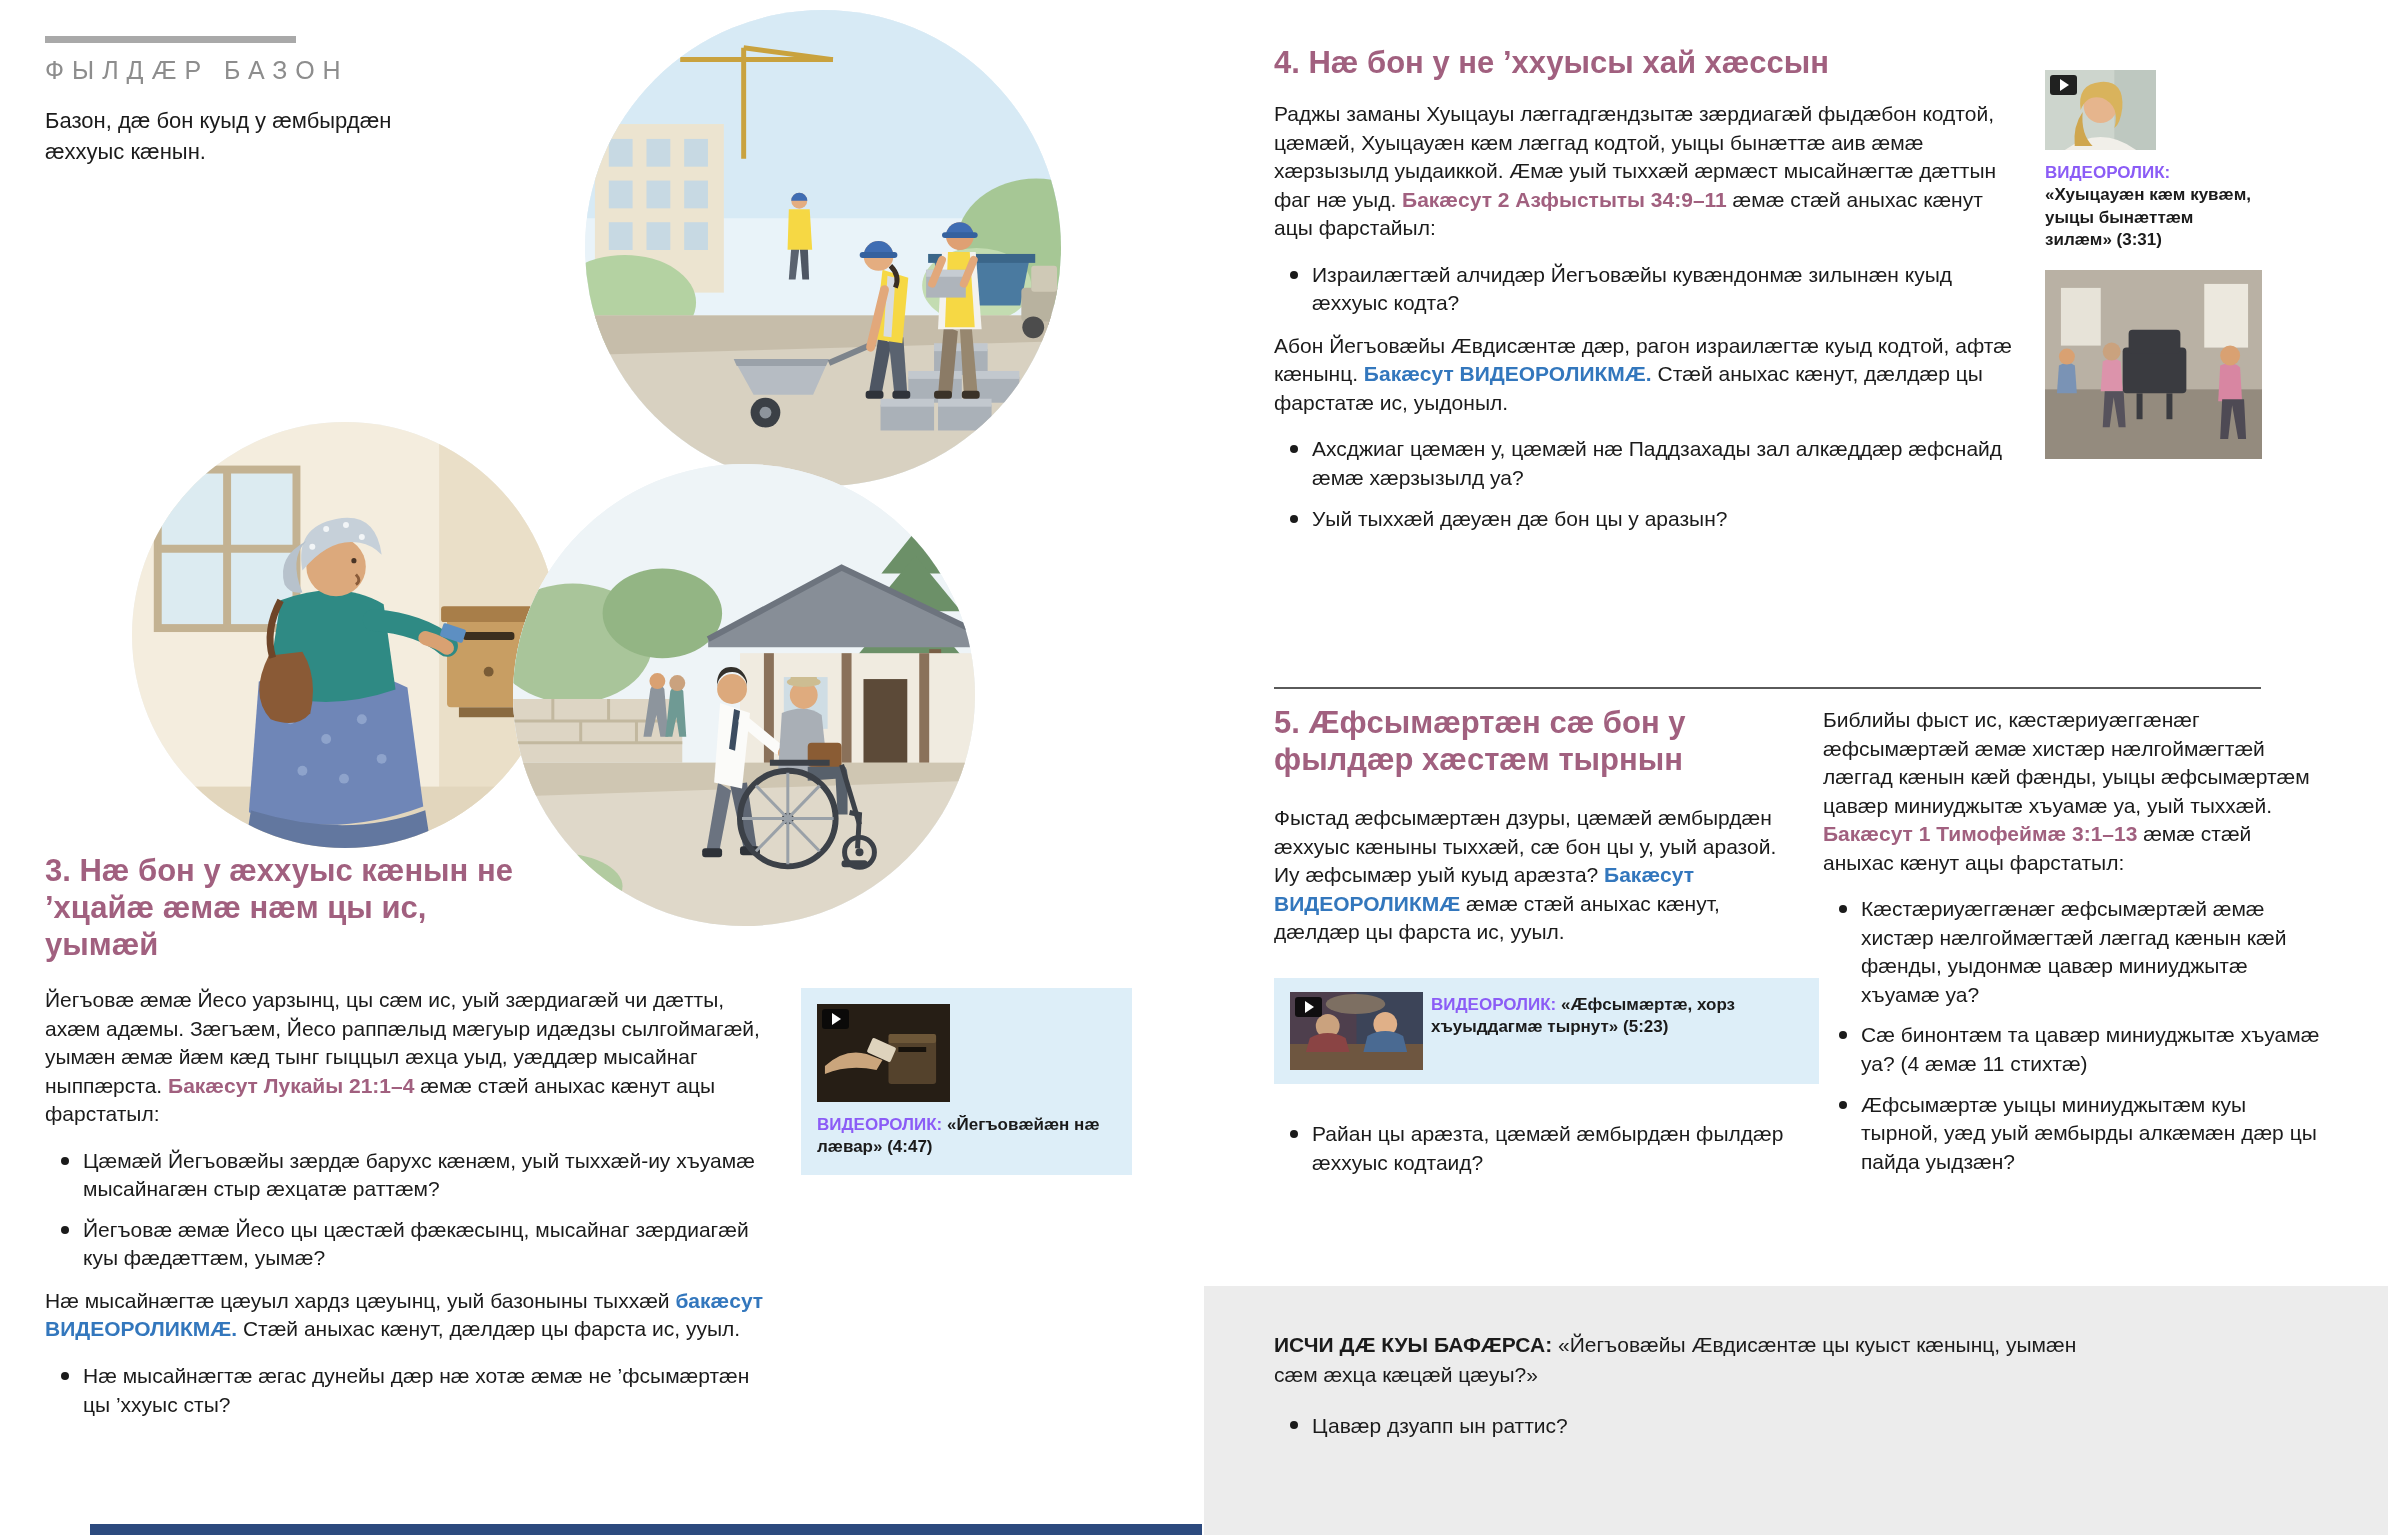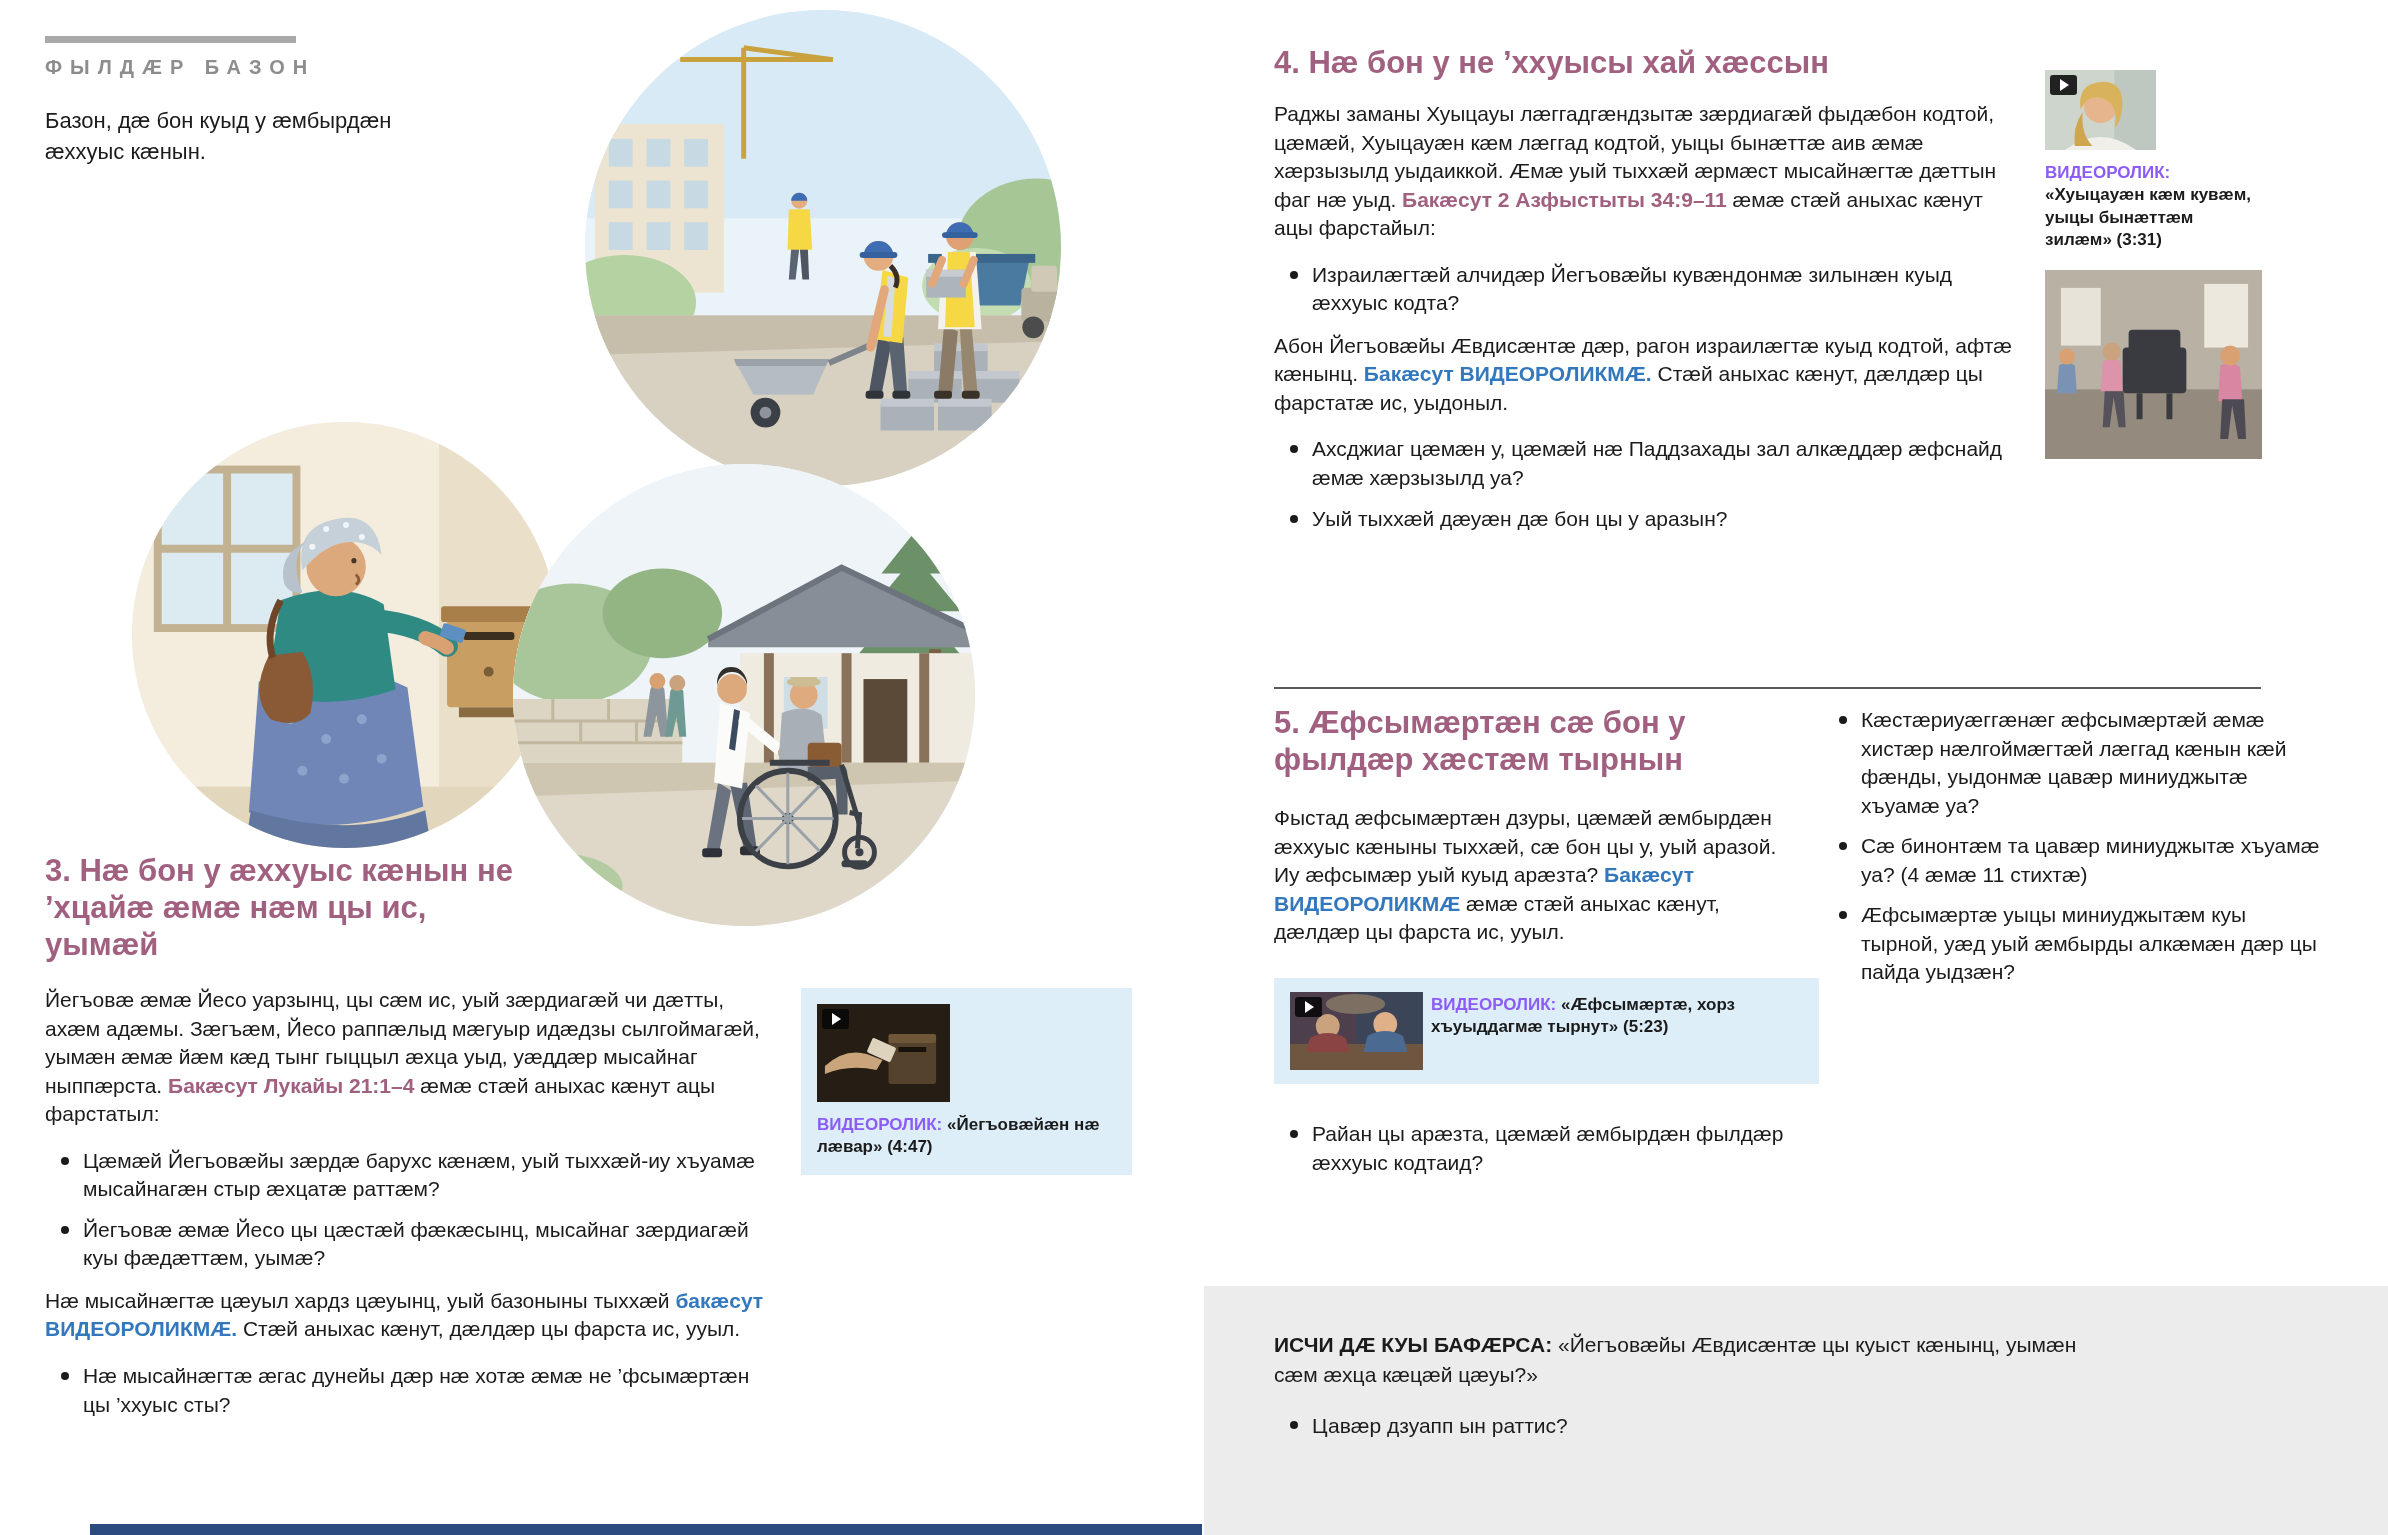--- a/index.html
+++ b/index.html
@@ -2,21 +2,21 @@
 <html><head>
 <meta charset="utf-8">
 <style>
   html,body{margin:0;padding:0;background:#ffffff}
   .page{position:relative;width:2388px;height:1535px;background:#ffffff;
         font-family:"Liberation Sans",sans-serif;color:#1b1b1b;overflow:hidden}
   .abs{position:absolute}
 
   
   .kicker-bar{left:45px;top:36px;width:251px;height:7px;background:#a9a9a9}
-  .kicker{left:45px;top:56px;font-size:20px;font-weight:bold;letter-spacing:8px;color:#8d8d8d;white-space:nowrap}
+  .kicker{left:45px;top:56px;font-size:25px;font-weight:normal;letter-spacing:8px;color:#8d8d8d;white-space:nowrap}
   .intro{left:45px;top:105px;width:418px;font-size:22px;line-height:1.42}
 
   
   .circle{border-radius:50%;overflow:hidden;background:#eef3f6}
   .circle svg{display:block;width:100%;height:100%}
   #c1{left:585px;top:10px;width:476px;height:476px;z-index:2}
   #c2{left:132px;top:422px;width:426px;height:426px;z-index:1}
   #c3{left:513px;top:464px;width:462px;height:462px;z-index:3}
 
   
@@ -414,20 +414,21 @@
   </div>
 
   <div class="abs body-col" id="s5bullet">
     <div class="bullet">
         <span class="dot"></span>
         <span>Райан цы арæзта, цæмæй æмбырдæн фылдæр æххуыс кодтаид?</span>
       </div>
   </div>
 
   <div class="abs body-col" id="col5r">
+    <p class="para"><span>Библийы фыст ис, кæстæриуæггæнæг æфсымæртæй æмæ хистæр нæлгоймæгтæй лæггад кæнын кæй фæнды, уыцы æфсымæртæм цавæр миниуджытæ хъуамæ уа, уый тыххæй. </span><span class="scripture">Бакæсут 1 Тимофеймæ 3:1–13</span><span> æмæ стæй аныхас кæнут ацы фарстатыл:</span></p>
     <div class="bullet">
         <span class="dot"></span>
         <span>Кæстæриуæггæнæг æфсымæртæй æмæ хистæр нæлгоймæгтæй лæггад кæнын кæй фæнды, уыдонмæ цавæр миниуджытæ хъуамæ уа?</span>
       </div>
     <div class="bullet">
         <span class="dot"></span>
         <span>Сæ бинонтæм та цавæр миниуджытæ хъуамæ уа? (4 æмæ 11 стихтæ)</span>
       </div>
     <div class="bullet">
         <span class="dot"></span>

